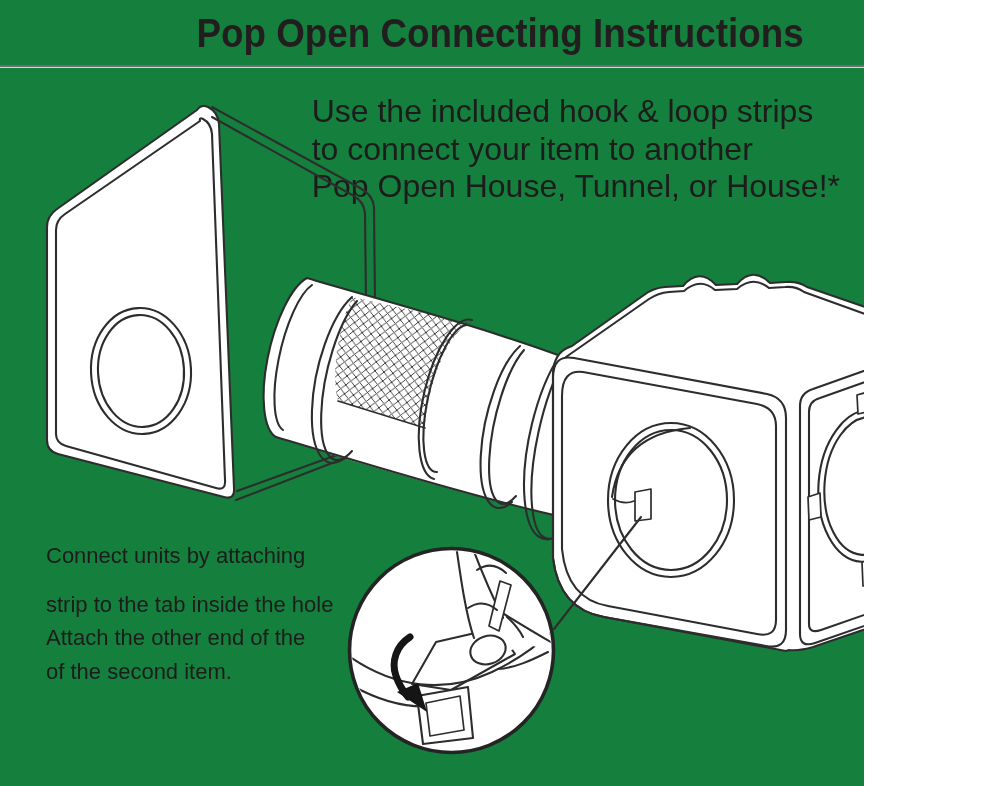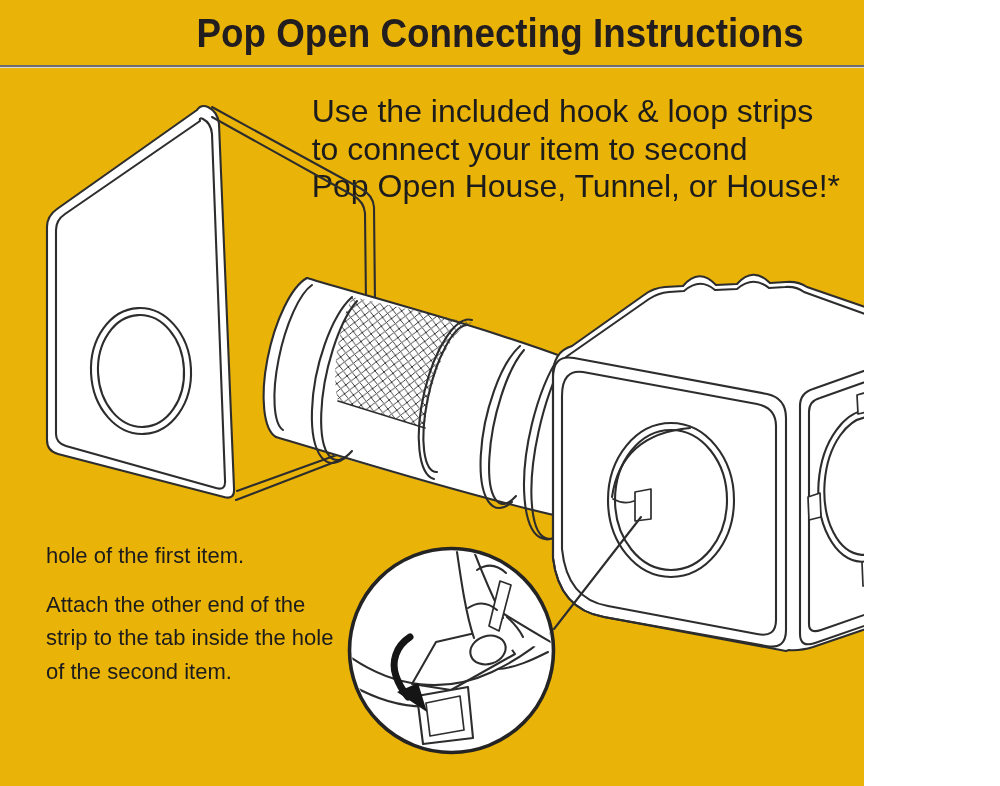--- a/index.html
+++ b/index.html
@@ -1,17 +1,17 @@
 <!DOCTYPE html>
 <html><head>
 <meta charset="utf-8">
 <style>
   html,body{margin:0;padding:0;background:#fff;}
   .stage{
-    position:relative;width:864px;height:786px;background:#eab308;overflow:hidden;
+    position:relative;width:864px;height:786px;background:#15803d;overflow:hidden;
     font-family:"Liberation Sans", sans-serif;color:#1b1b1b;
   }
   .title{
     position:absolute;top:11px;left:0;width:1000px;text-align:center;
     font-size:40px;font-weight:700;color:#221e1f;
     transform:scaleX(0.92);transform-origin:50% 0;
     letter-spacing:0px;white-space:nowrap;
   }
   .rule{
     position:absolute;top:65px;left:0;width:1000px;height:2px;background:#6e6e6e;
@@ -34,21 +34,21 @@
 </head>
 <body>
 
 <div class="stage">
 
   <div class="title">Pop Open Connecting Instructions</div>
   <div class="rule"></div>
 
   <div class="intro">
     <div>Use the included hook &amp; loop strips</div>
-    <div>to connect your item to second</div>
+    <div>to connect your item to another</div>
     <div>Pop Open House, Tunnel, or House!*</div>
   </div>
 
   <svg class="diagram" width="1000" height="786" viewBox="0 0 1000 786">
     <defs>
       <pattern id="mesh" width="9" height="9" patternUnits="userSpaceOnUse" patternTransform="rotate(8)">
         <path d="M0 0 L9 9 M9 0 L0 9" stroke="#3a3a3a" stroke-width="1" fill="none"></path>
       </pattern>
       <clipPath id="magClip">
         <circle cx="451.5" cy="650.5" r="99.5"></circle>
@@ -166,22 +166,22 @@
         <g>
           <path d="M 410 637 C 396 646 391 662 396 676 C 399 685 403 691 408 697" fill="none" stroke-width="7" stroke-linecap="round" stroke="#151515"></path>
           <polygon points="397,692 418,683 427,712" fill="#151515"></polygon>
         </g>
       </g>
     </g>
   </svg>
 
   <div class="steps">
     <div class="step1">
-      <div>hole of the first item.</div>
+      <div>Connect units by attaching</div>
     </div>
     <div class="step2">
+      <div>strip to the tab inside the hole</div>
       <div>Attach the other end of the</div>
-      <div>strip to the tab inside the hole</div>
       <div>of the second item.</div>
     </div>
   </div>
 
 </div>
 
 </body></html>

